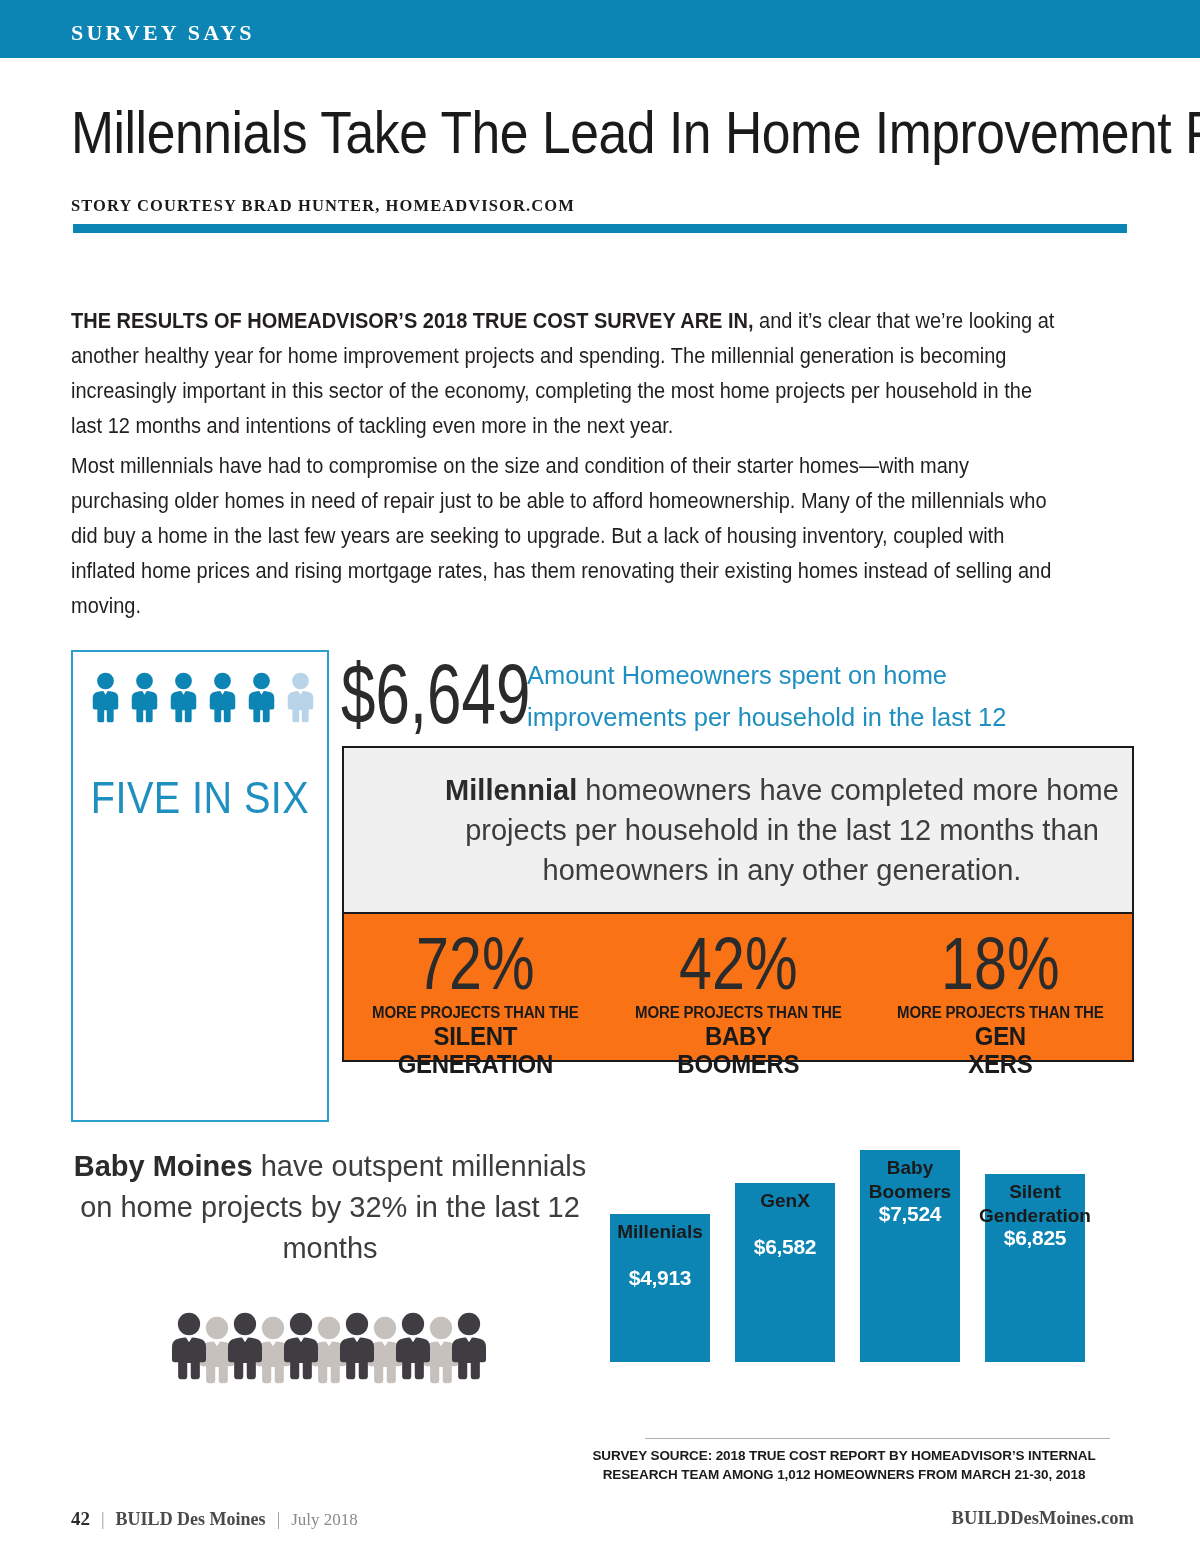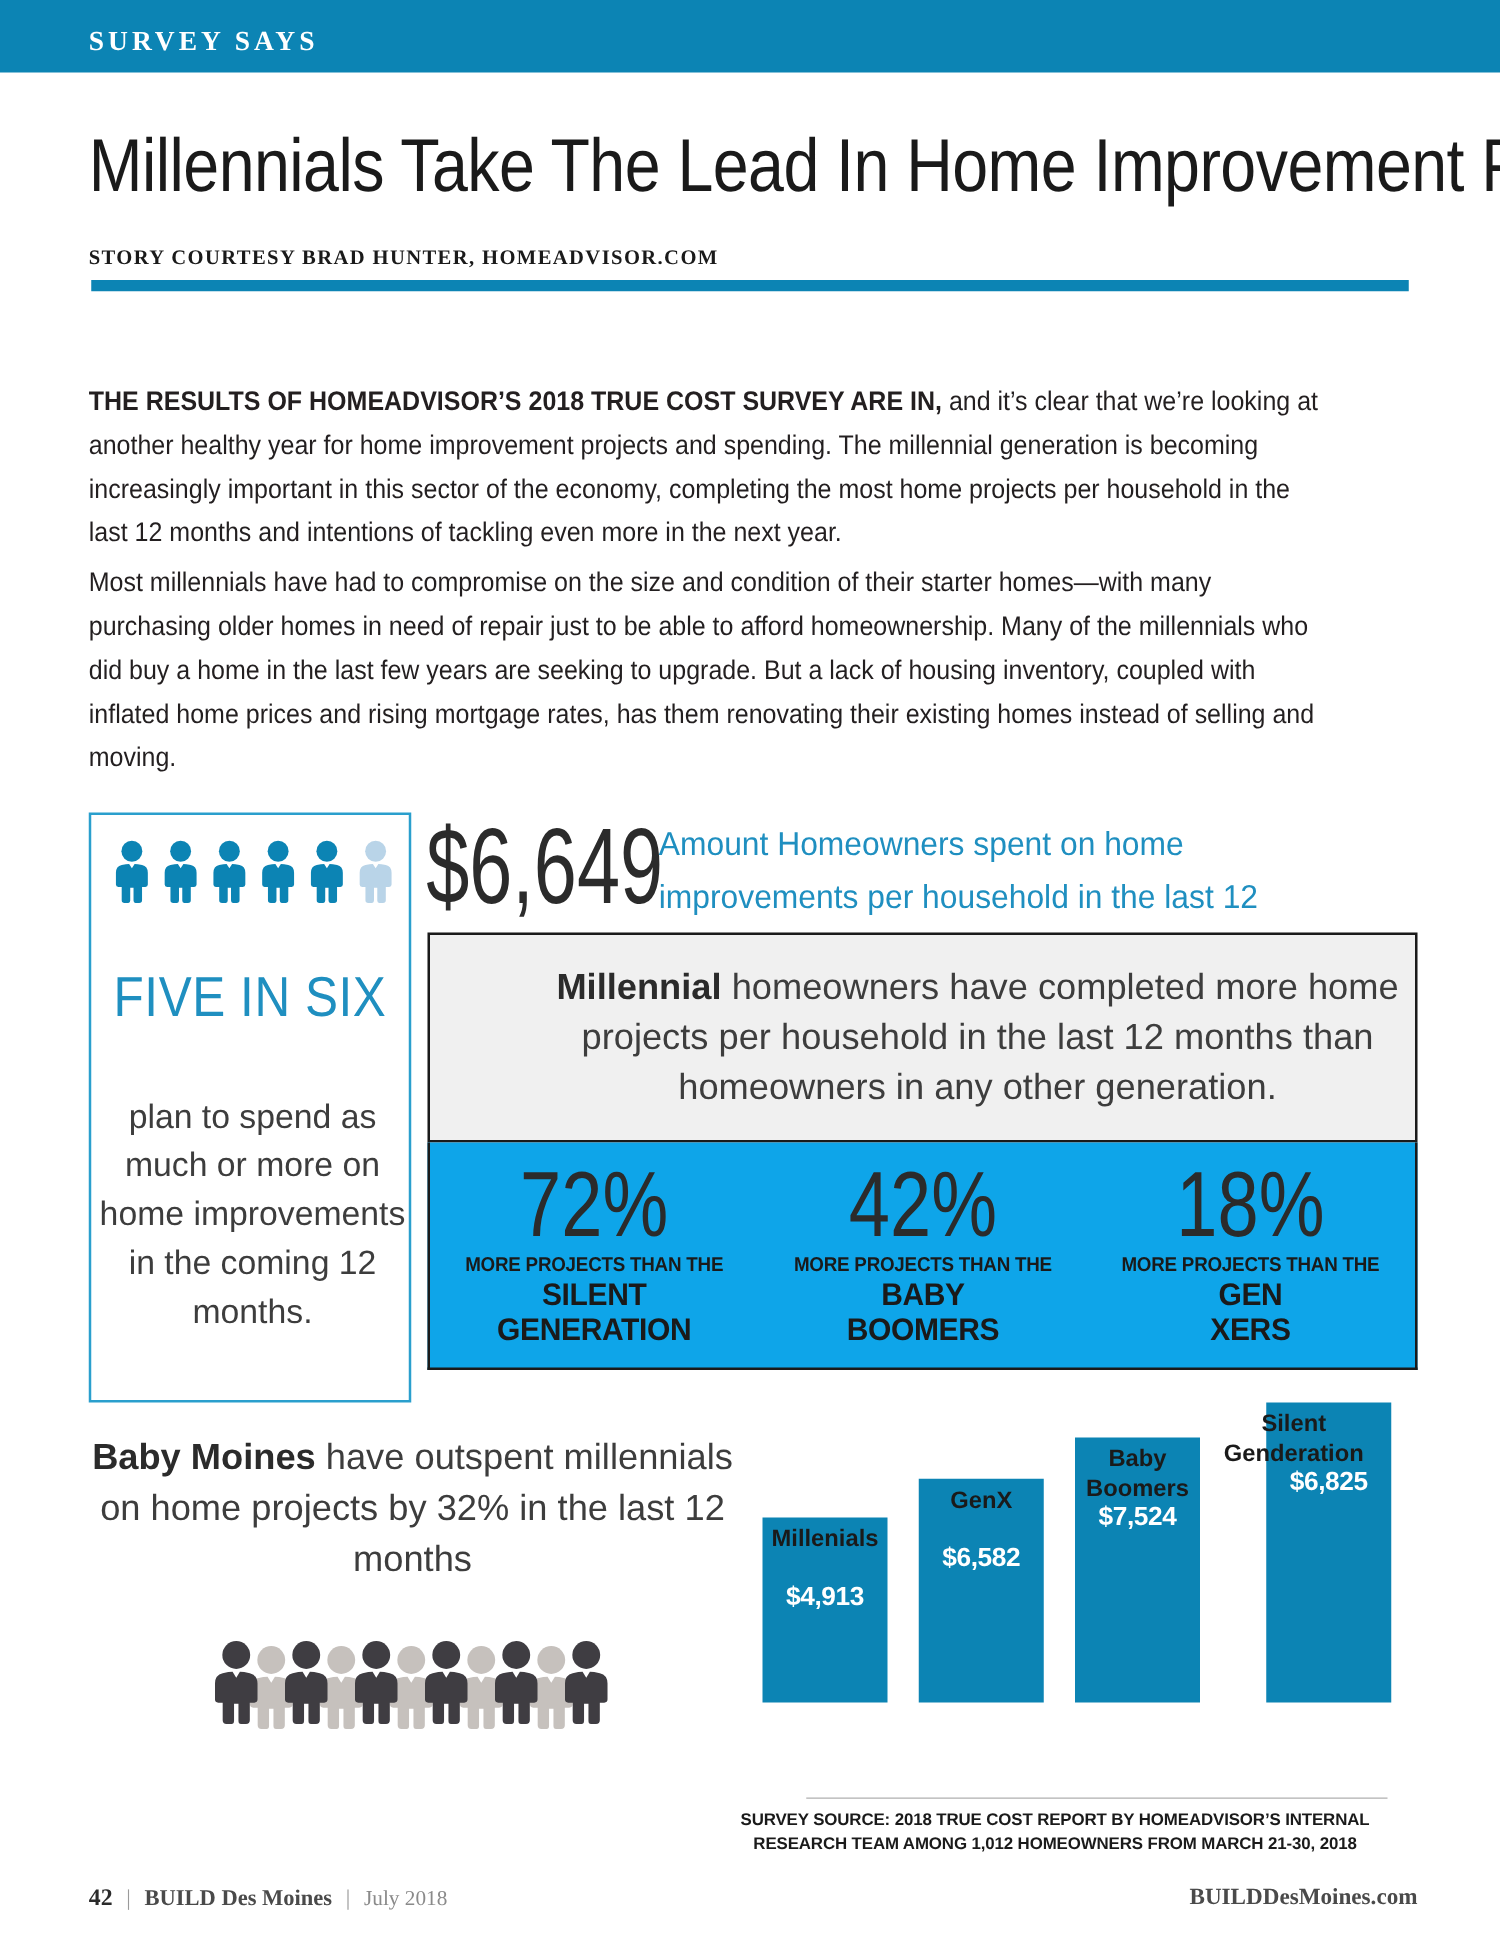--- a/index.html
+++ b/index.html
@@ -171,25 +171,25 @@
     line-height: 40px;
     font-weight: 300;
     color: #3d3d3d;
   }
   .stmt-text b { font-weight: bold; color: #2b2b2b; }
 
   
   .pct-box {
     position: absolute;
     left: 342px; top: 914px;
-    width: 792px; height: 182px;
+    width: 792px; height: 148px;
     box-sizing: border-box;
     border: 2px solid #1a1a1a;
     border-top: none;
-    background: #0ea5e9;
+    background: #f97316;
     display: flex;
   }
   .pct-cell {
     flex: 1;
     padding-top: 10px;
     text-align: center;
   }
   .pct-num {
     font-family: "Liberation Sans Narrow", "Liberation Sans", sans-serif;
     font-size: 74px;
@@ -347,21 +347,20 @@
       <div><svg viewBox="0 0 30 46" width="33" height="51">
           <circle cx="15" cy="8" r="7.6" fill="#0c84b4"></circle>
           <path d="M7.6 18 Q11 17.2 13 17.2 L15 20.4 L17 17.2 Q19 17.2 22.4 18 Q26.6 19 26.6 23.6 L26.6 32.2 Q26.6 34 24.8 34 L22.4 34 L22.4 43.6 Q22.4 45.6 20.3 45.6 L17.6 45.6 Q16.2 45.6 16.2 43.8 L16.2 34.6 L13.8 34.6 L13.8 43.8 Q13.8 45.6 12.4 45.6 L9.7 45.6 Q7.6 45.6 7.6 43.6 L7.6 34 L5.2 34 Q3.4 34 3.4 32.2 L3.4 23.6 Q3.4 19 7.6 18 Z" fill="#0c84b4"></path>
         </svg></div>
       <div><svg viewBox="0 0 30 46" width="33" height="51">
           <circle cx="15" cy="8" r="7.6" fill="#b9d4e8"></circle>
           <path d="M7.6 18 Q11 17.2 13 17.2 L15 20.4 L17 17.2 Q19 17.2 22.4 18 Q26.6 19 26.6 23.6 L26.6 32.2 Q26.6 34 24.8 34 L22.4 34 L22.4 43.6 Q22.4 45.6 20.3 45.6 L17.6 45.6 Q16.2 45.6 16.2 43.8 L16.2 34.6 L13.8 34.6 L13.8 43.8 Q13.8 45.6 12.4 45.6 L9.7 45.6 Q7.6 45.6 7.6 43.6 L7.6 34 L5.2 34 Q3.4 34 3.4 32.2 L3.4 23.6 Q3.4 19 7.6 18 Z" fill="#b9d4e8"></path>
         </svg></div>
     </div>
   <div class="fis-title">FIVE IN SIX</div>
-  <div class="fis-sub">plan to spend as much or more on home improvements in the coming 12 months.</div>
 </div>
 
 <div class="big-amount">$6,649</div>
 <div class="amount-caption">Amount Homeowners spent on home improvements per household in the last 12 months.</div>
 
 <div class="stmt-box">
   <div class="stmt-text">
     <b>Millennial</b><span> homeowners have completed more home projects per household in the last 12 months than homeowners in any other generation.</span>
   </div>
 </div>
@@ -463,21 +462,21 @@
     <div class="bar-col" style="left: 260px;">
       <div class="bar" style="height: 212px;">
         <div class="bar-value">$7,524</div>
       </div>
       <div class="bar-label">
         <div>Baby</div>
         <div>Boomers</div>
       </div>
     </div>
     <div class="bar-col" style="left: 385px;">
-      <div class="bar" style="height: 240px; margin-left: 28px;">
+      <div class="bar" style="height: 188px;">
         <div class="bar-value">$6,825</div>
       </div>
       <div class="bar-label">
         <div>Silent</div>
         <div>Genderation</div>
       </div>
     </div>
   </div>
 
 <div class="src-rule"></div>

